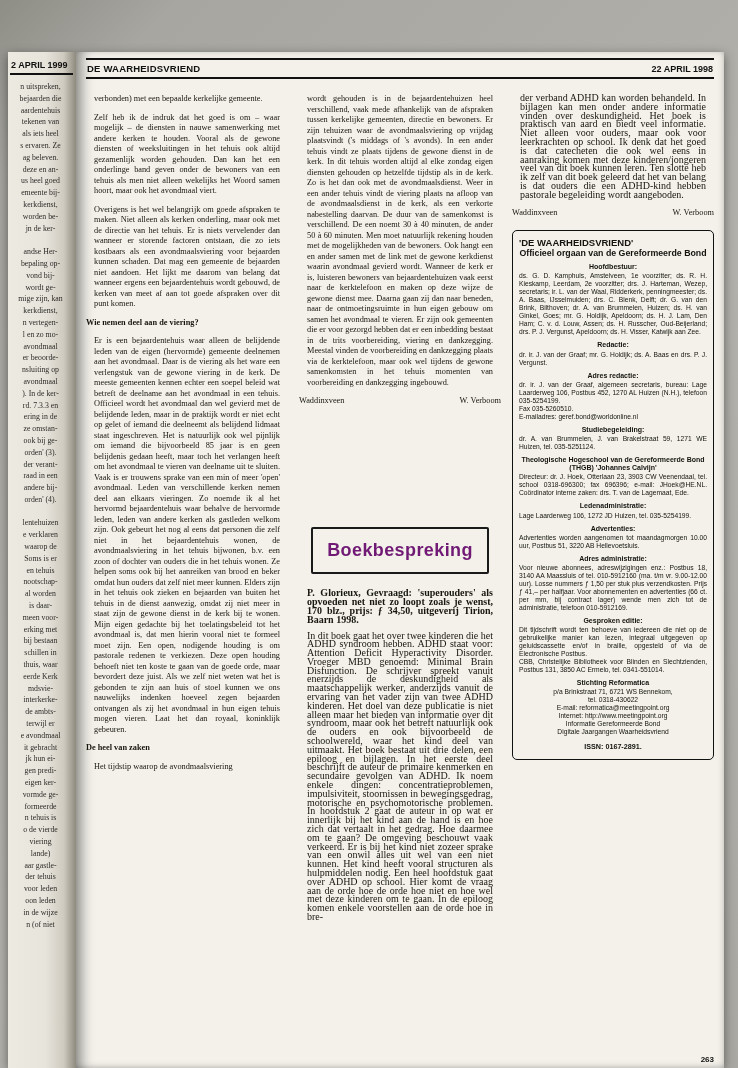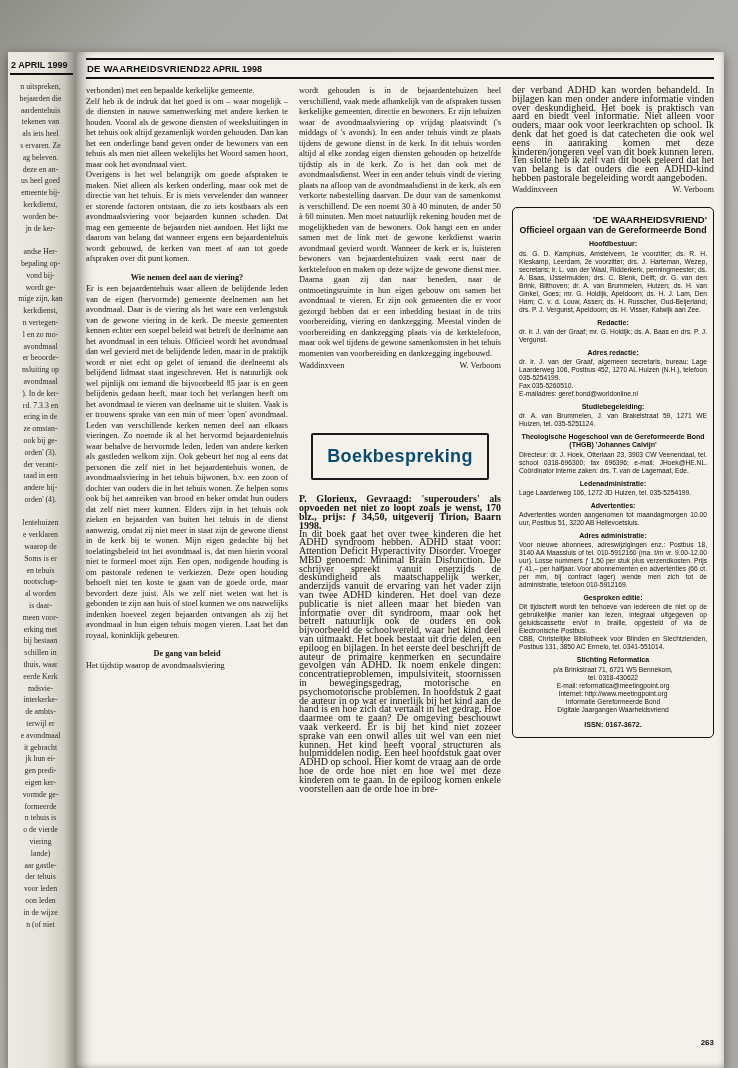--- a/index.html
+++ b/index.html
@@ -10,45 +10,45 @@
     box-shadow:0 3px 10px rgba(0,0,0,.45);}
   .spine{flex:0 0 68px;box-sizing:border-box;
     background:linear-gradient(90deg,#edeae2 0%,#e7e4dc 55%,#cfcabf 82%,#8f8a7e 100%);
     padding:4px 3px 12px 2px;overflow:hidden;}
   .spine-header{font:bold 9px "Liberation Sans",sans-serif;color:#111;
     border-bottom:2.5px solid #111;padding:4px 0 3px 1px;white-space:nowrap;overflow:hidden;}
   .spine-frags{margin-top:6px;font-size:7.8px;line-height:11.8px;color:#2b2a26;
     text-align:center;white-space:pre-line;padding-right:2px;}
   .page{flex:1;background:#f3f1ea;position:relative;box-sizing:border-box;
     box-shadow:inset 12px 0 14px -8px rgba(0,0,0,.5), inset -4px 0 7px -4px rgba(0,0,0,.22), inset 0 -4px 7px -4px rgba(0,0,0,.18);}
-  .page-header{display:flex;align-items:baseline;
+  .page-header{display:flex;justify-content:space-between;align-items:baseline;
     margin:6px 10px 0 10px;border-top:2.5px solid #111;border-bottom:2px solid #111;padding:3px 1px;}
   .pub{font:bold 9.5px "Liberation Sans",sans-serif;letter-spacing:.2px;color:#111;}
   .date{font:bold 9px "Liberation Sans",sans-serif;color:#111;}
   .cols{display:flex;gap:11px;padding:7px 10px 0 10px;}
   .col{flex:1;min-width:0;font-size:8.3px;line-height:10.5px;text-align:justify;color:#17160f;}
-  .col p{margin:0;}
-  .h{font-weight:bold;margin:8px 8px 1px;text-align:center;}
+  .col p{margin:8px;}
+  .h{font-weight:bold;margin:8px 0 1px;text-align:left;}
   .sig{display:flex;justify-content:space-between;margin-top:2px;font-size:8.3px;}
-  .review-box{margin:61px auto 14px;width:166px;border:2px solid #1a1a1a;border-radius:2px;
+  .review-box{margin:120px auto 14px;width:166px;border:2px solid #1a1a1a;border-radius:2px;
     padding:11px 4px;text-align:center;font:600 18px "Liberation Sans",sans-serif;
-    letter-spacing:.4px;color:#0c4a6e;background:#f3f1ea;}
+    letter-spacing:.4px;color:#701a75;background:#f3f1ea;}
   .review-intro{font-weight:bold;font-size:10px;line-height:9px;margin-bottom:3px;}
   .review-body{font-size:10px;line-height:8.8px;}
   .infobox{margin-top:12px;border:1.5px solid #111;border-radius:5px;padding:7px 6px 8px;
     font-family:"Liberation Sans",sans-serif;font-size:6.7px;line-height:8px;
     text-align:justify;background:#f3f1ea;color:#14130e;}
-  .ib-title{text-align:right;font-weight:bold;font-size:9.5px;line-height:10.5px;}
+  .ib-title{text-align:left;font-weight:bold;font-size:9.5px;line-height:10.5px;}
   .ib-sub{text-align:center;font-weight:bold;font-size:8.8px;line-height:9.6px;}
   .ib-sec{margin-top:5px;}
   .ib-h{text-align:center;font-weight:bold;font-size:7px;line-height:8.2px;margin-bottom:1px;}
   .ib-b{white-space:pre-line;}
   .ib-b.center{text-align:center;}
   .ib-issn{text-align:center;font-weight:bold;font-size:7.2px;margin-top:7px;}
-  .pageno{position:absolute;right:10px;bottom:21px;font:bold 8px "Liberation Sans",sans-serif;color:#111;}
+  .pageno{position:absolute;right:10px;bottom:4px;font:bold 8px "Liberation Sans",sans-serif;color:#111;}
 </style>
 </head>
 <body>
 
 <div class="canvas">
   <div class="spread">
 
     <div class="spine">
       <div class="spine-header">2 APRIL 1999</div>
       <div class="spine-frags">n uitspreken,
@@ -133,21 +133,21 @@
       </div>
 
       <div class="cols">
 
         <div class="col">
           <p>verbonden) met een bepaalde kerkelijke gemeente.</p>
           <p>Zelf heb ik de indruk dat het goed is om – waar mogelijk – de diensten in nauwe samenwerking met andere kerken te houden. Vooral als de gewone diensten of weeksluitingen in het tehuis ook altijd gezamenlijk worden gehouden. Dan kan het een onderlinge band geven onder de bewoners van een tehuis als men niet alleen wekelijks het Woord samen hoort, maar ook het avondmaal viert.</p>
           <p>Overigens is het wel belangrijk om goede afspraken te maken. Niet alleen als kerken onderling, maar ook met de directie van het tehuis. Er is niets vervelender dan wanneer er storende factoren ontstaan, die zo iets kostbaars als een avondmaalsviering voor bejaarden kunnen schaden. Dat mag een gemeente de bejaarden niet aandoen. Het lijkt me daarom van belang dat wanneer ergens een bejaardentehuis wordt gebouwd, de kerken van meet af aan tot goede afspraken over dit punt komen.</p>
           <div class="h">Wie nemen deel aan de viering?</div>
           <p>Er is een bejaardentehuis waar alleen de belijdende leden van de eigen (hervormde) gemeente deelnemen aan het avondmaal. Daar is de viering als het ware een verlengstuk van de gewone viering in de kerk. De meeste gemeenten kennen echter een soepel beleid wat betreft de deelname aan het avondmaal in een tehuis. Officieel wordt het avondmaal dan wel gevierd met de belijdende leden, maar in de praktijk wordt er niet echt op gelet of iemand die deelneemt als belijdend lidmaat staat ingeschreven. Het is natuurlijk ook wel pijnlijk om iemand die bijvoorbeeld 85 jaar is en geen belijdenis gedaan heeft, maar toch het verlangen heeft om het avondmaal te vieren van deelname uit te sluiten. Vaak is er trouwens sprake van een min of meer 'open' avondmaal. Leden van verschillende kerken nemen deel aan elkaars vieringen. Zo noemde ik al het hervormd bejaardentehuis waar behalve de hervormde leden, leden van andere kerken als gastleden welkom zijn. Ook gebeurt het nog al eens dat personen die zelf niet in het bejaardentehuis wonen, de avondmaalsviering in het tehuis bijwonen, b.v. een zoon of dochter van ouders die in het tehuis wonen. Ze helpen soms ook bij het aanreiken van brood en beker omdat hun ouders dat zelf niet meer kunnen. Elders zijn in het tehuis ook zieken en bejaarden van buiten het tehuis in de dienst aanwezig, omdat zij niet meer in staat zijn de gewone dienst in de kerk bij te wonen. Mijn eigen gedachte bij het toelatingsbeleid tot het avondmaal is, dat men hierin vooral niet te formeel moet zijn. Een open, nodigende houding is om pastorale redenen te verkiezen. Deze open houding behoeft niet ten koste te gaan van de goede orde, maar bevordert deze juist. Als we zelf niet weten wat het is gebonden te zijn aan huis of stoel kunnen we ons nauwelijks indenken hoeveel zegen bejaarden ontvangen als zij het avondmaal in hun eigen tehuis mogen vieren. Laat het dan royaal, koninklijk gebeuren.</p>
-          <div class="h">De gang van beleid</div>
+          <div class="h">De heel van zaken</div>
           <p>Het tijdstip waarop de avondmaalsviering</p>
         </div>
 
         <div class="col">
           <p>wordt gehouden is in de bejaardentehuizen heel verschillend, vaak mede afhankelijk van de afspraken tussen kerkelijke gemeenten, directie en bewoners. Er zijn tehuizen waar de avondmaalsviering op vrijdag plaatsvindt ('s middags of 's avonds). In een ander tehuis vindt ze plaats tijdens de gewone dienst in de kerk. In dit tehuis worden altijd al elke zondag eigen diensten gehouden op hetzelfde tijdstip als in de kerk. Zo is het dan ook met de avondmaalsdienst. Weer in een ander tehuis vindt de viering plaats na afloop van de avondmaalsdienst in de kerk, als een verkorte nabestelling daarvan. De duur van de samenkomst is verschillend. De een noemt 30 à 40 minuten, de ander 50 à 60 minuten. Men moet natuurlijk rekening houden met de mogelijkheden van de bewoners. Ook hangt een en ander samen met de link met de gewone kerkdienst waarin avondmaal gevierd wordt. Wanneer de kerk er is, luisteren bewoners van bejaardentehuizen vaak eerst naar de kerktelefoon en maken op deze wijze de gewone dienst mee. Daarna gaan zij dan naar beneden, naar de ontmoetingsruimte in hun eigen gebouw om samen het avondmaal te vieren. Er zijn ook gemeenten die er voor gezorgd hebben dat er een inbedding bestaat in de trits voorbereiding, viering en dankzegging. Meestal vinden de voorbereiding en dankzegging plaats via de kerktelefoon, maar ook wel tijdens de gewone samenkomsten in het tehuis momenten van voorbereiding en dankzegging ingebouwd.</p>
           <div class="sig">
             <span>Waddinxveen</span>
             <span>W. Verboom</span>
           </div>
           <div class="review-box">Boekbespreking</div>
@@ -207,21 +207,21 @@
             </div>
             <div class="ib-sec">
               <div class="ib-h">Stichting Reformatica</div>
               <div class="ib-b center">p/a Brinkstraat 71, 6721 WS Bennekom,
 tel. 0318-430622
 E-mail: reformatica@meetingpoint.org
 Internet: http://www.meetingpoint.org
 Informatie Gereformeerde Bond
 Digitale Jaargangen Waarheidsvriend</div>
             </div>
-            <div class="ib-issn">ISSN: 0167-3672.</div>
+            <div class="ib-issn">ISSN: 0167-2891.</div>
           </div>
         </div>
 
       </div>
 
       <div class="pageno">263</div>
     </div>
 
   </div>
 </div>

